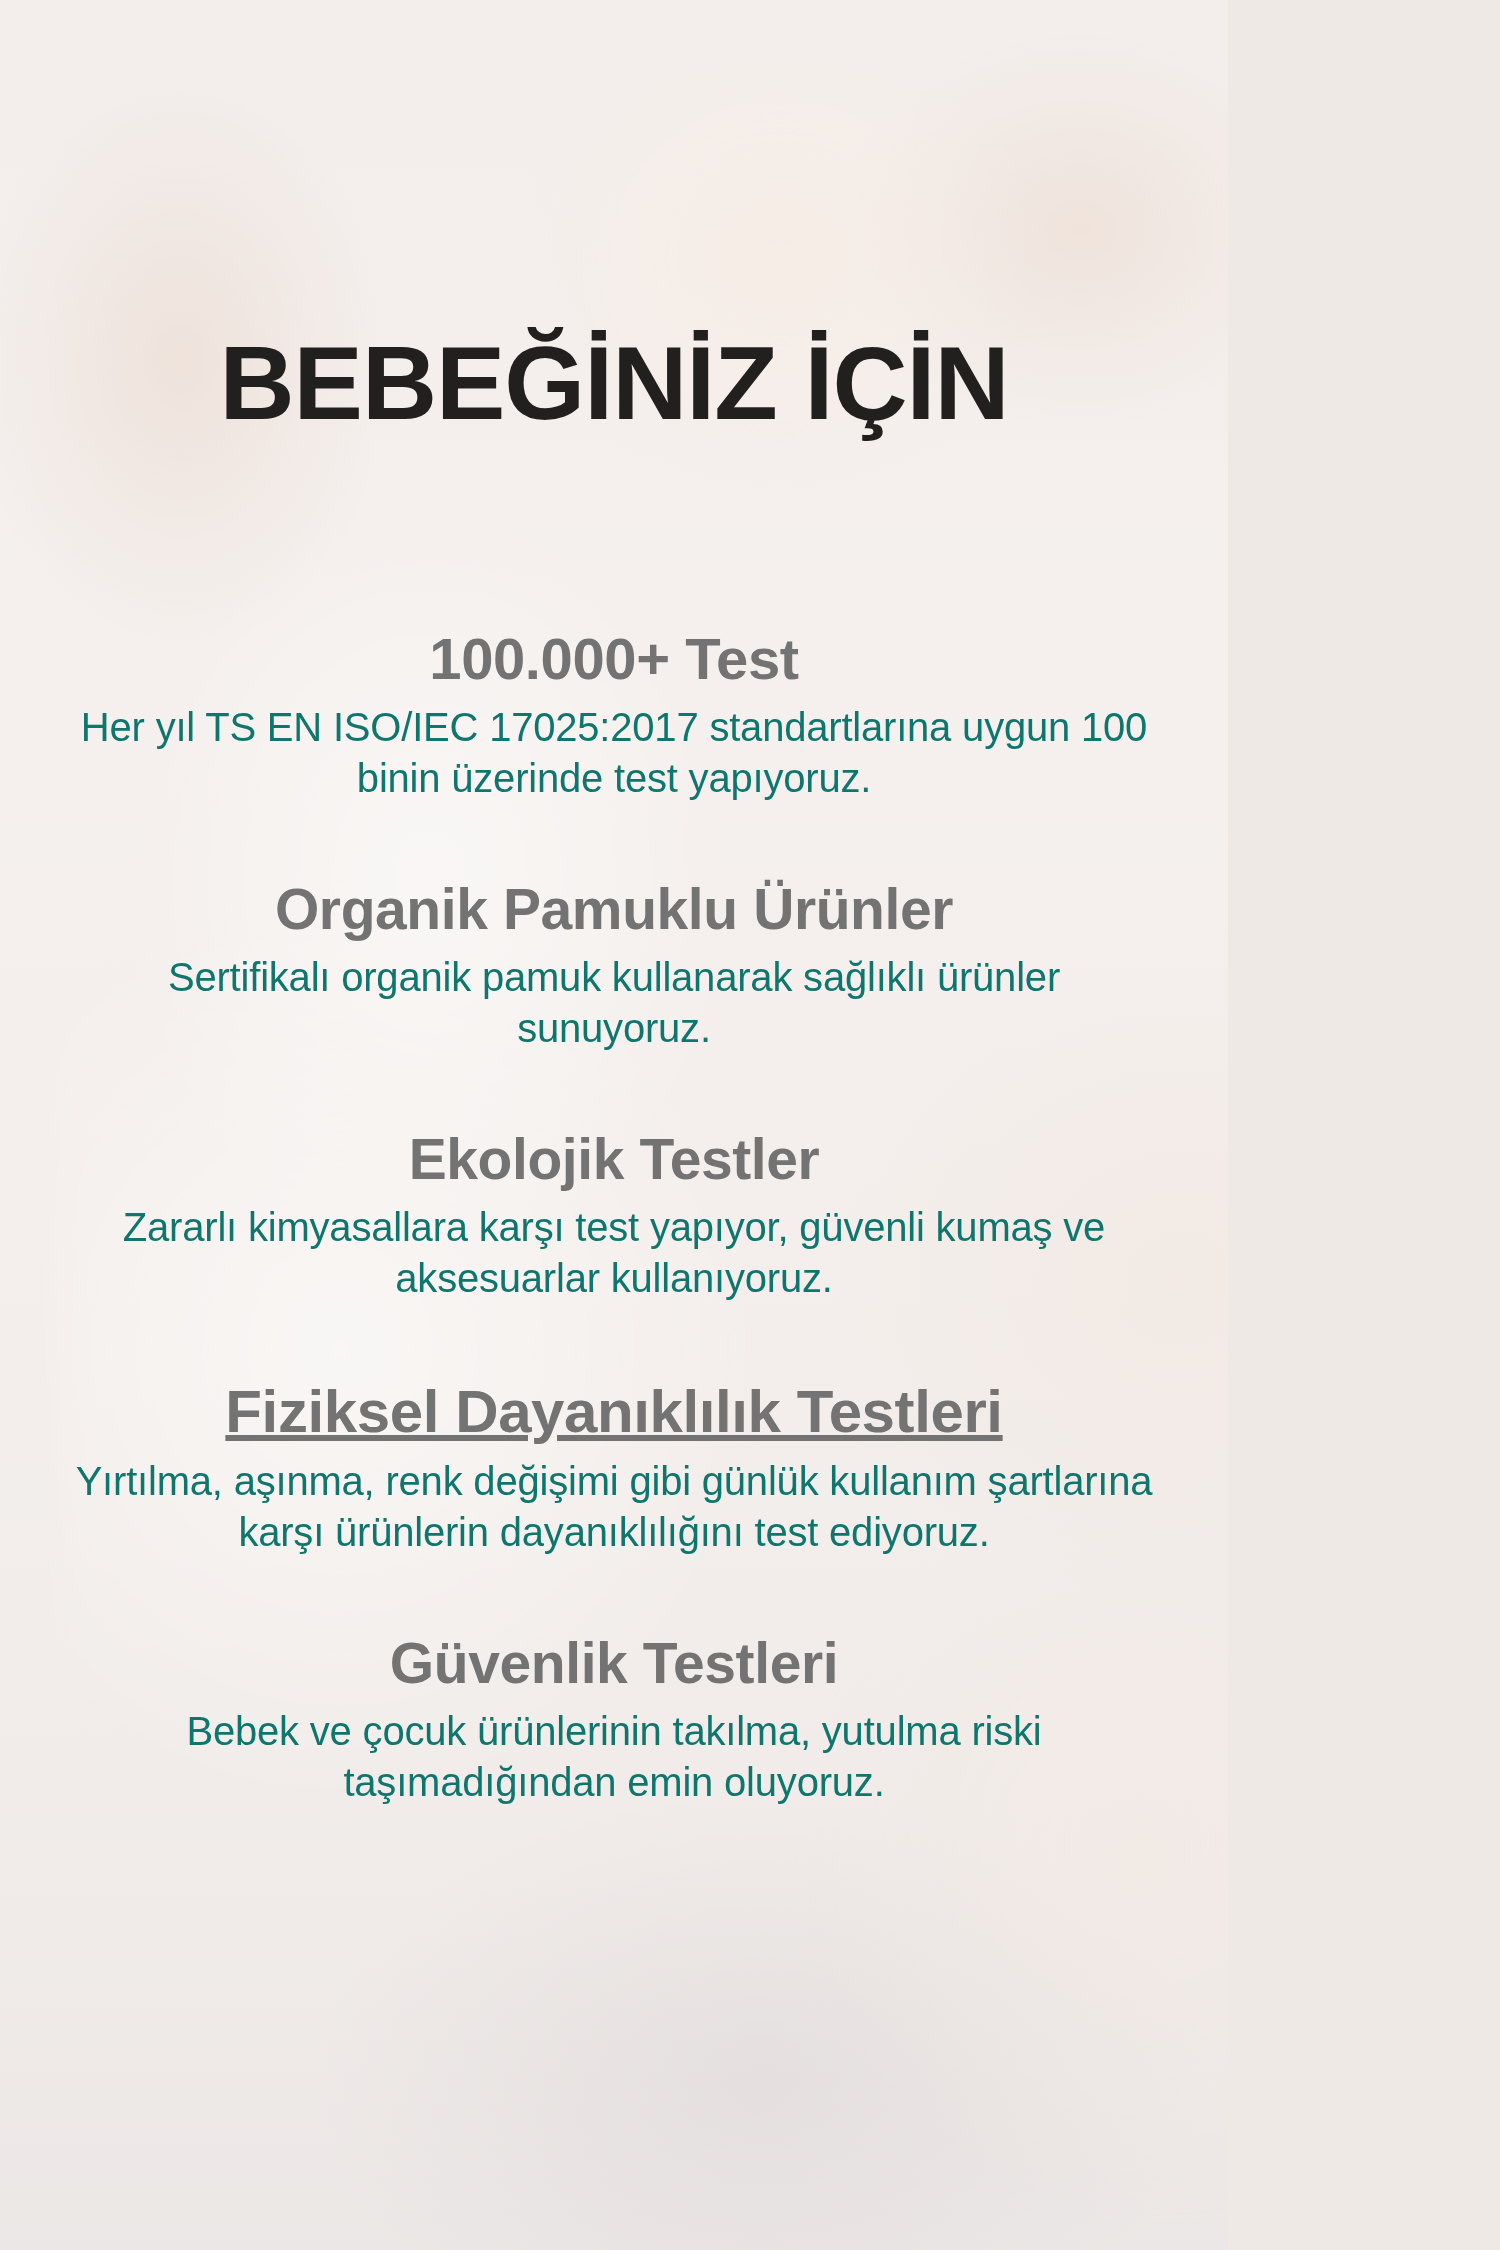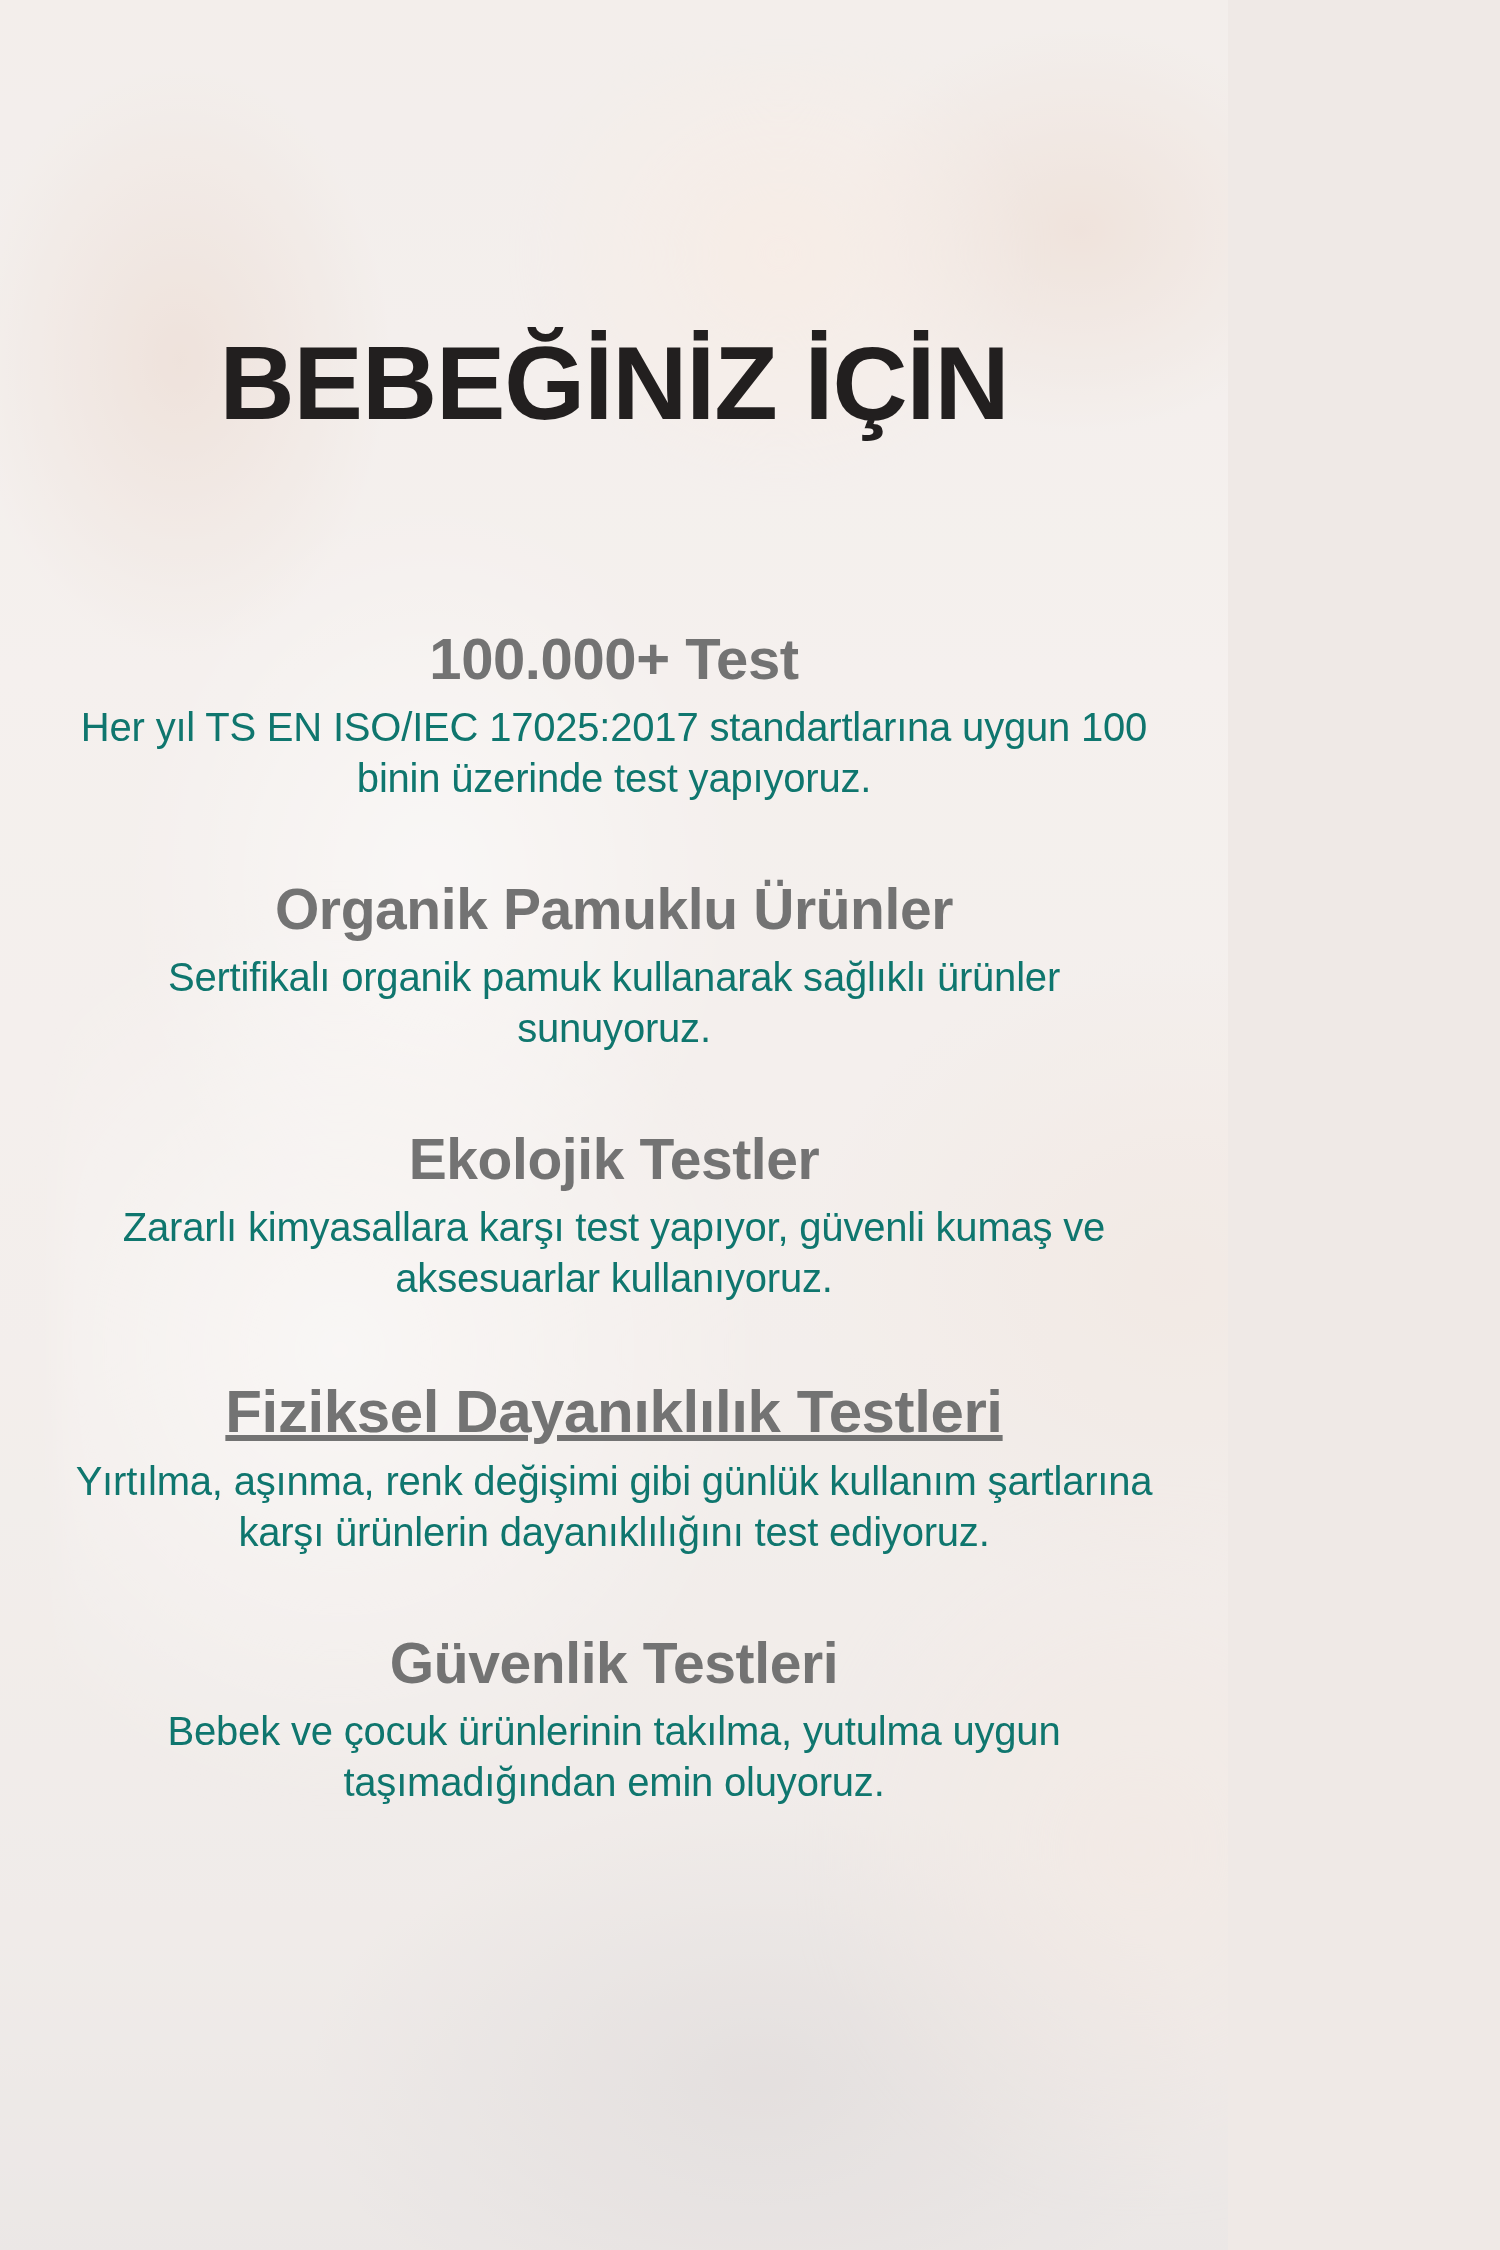--- a/index.html
+++ b/index.html
@@ -163,18 +163,18 @@
         <div class="section-desc">Zararlı kimyasallara karşı test yapıyor, güvenli kumaş ve aksesuarlar kullanıyoruz.</div>
       </div>
 
       <div class="section s-fiziksel">
         <div class="section-title">Fiziksel Dayanıklılık Testleri</div>
         <div class="section-desc">Yırtılma, aşınma, renk değişimi gibi günlük kullanım şartlarına karşı ürünlerin dayanıklılığını test ediyoruz.</div>
       </div>
 
       <div class="section s-guvenlik">
         <div class="section-title">Güvenlik Testleri</div>
-        <div class="section-desc">Bebek ve çocuk ürünlerinin takılma, yutulma uygun taşımadığından emin oluyoruz.</div>
+        <div class="section-desc">Bebek ve çocuk ürünlerinin takılma, yutulma riski taşımadığından emin oluyoruz.</div>
       </div>
 
     </div>
   </div>
 </div>
 
 </body></html>

